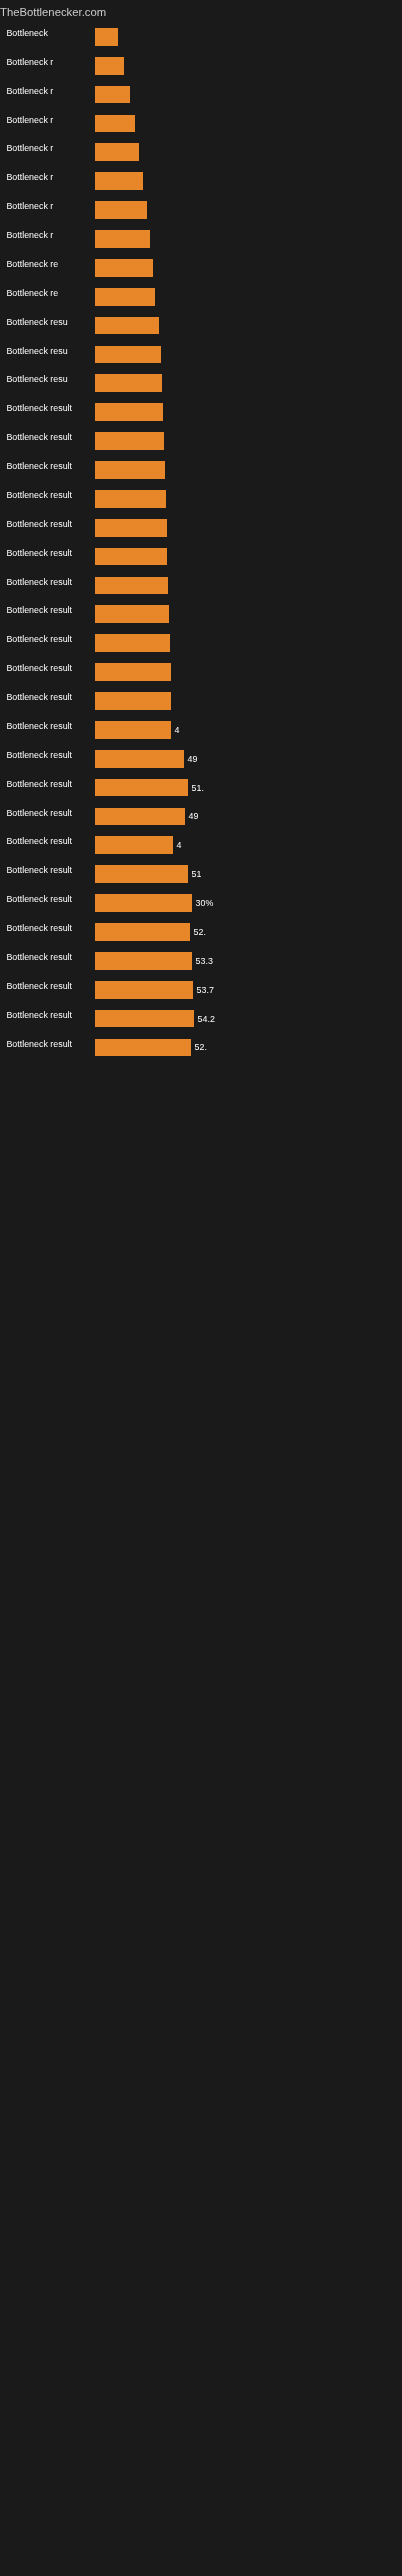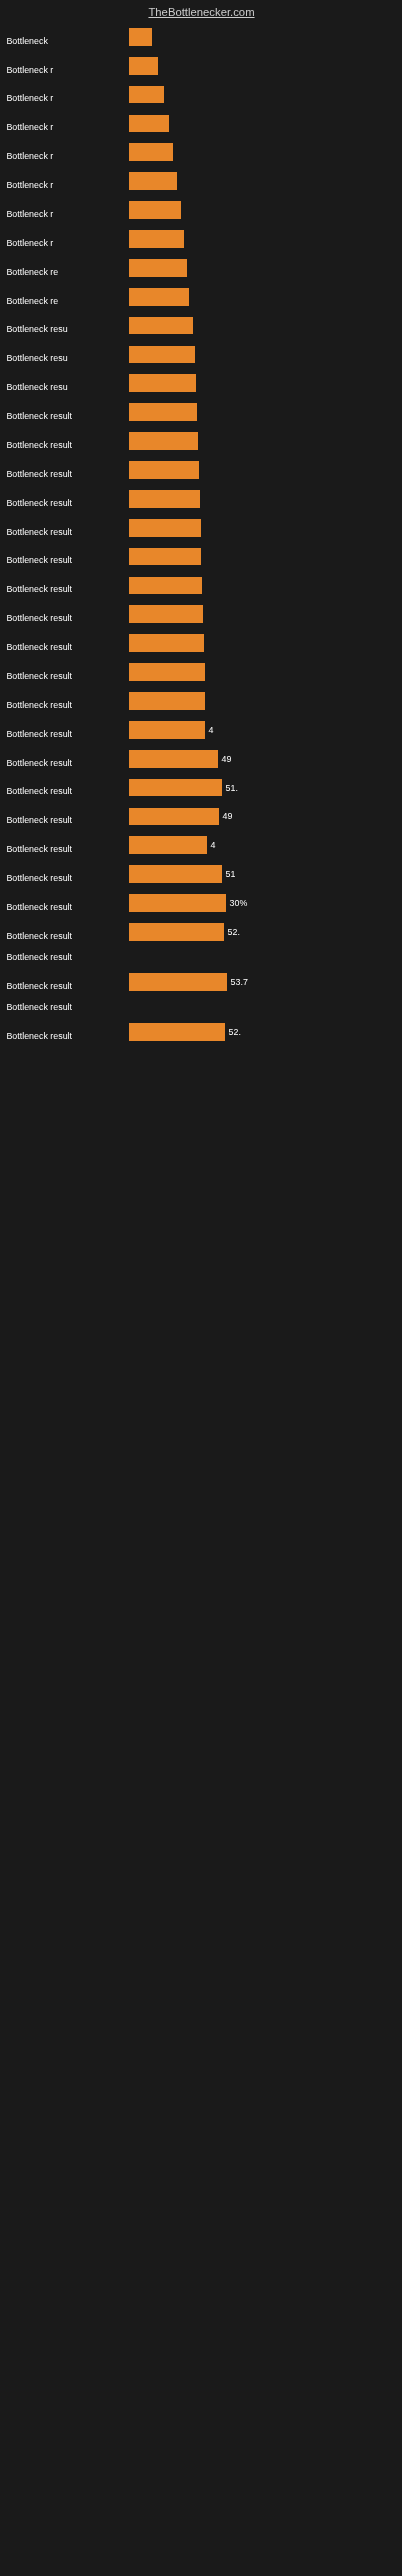--- a/index.html
+++ b/index.html
@@ -4,32 +4,29 @@
   <style>
     * { margin: 0; padding: 0; box-sizing: border-box; }
     body {
       background-color: #1a1a1a;
       font-family: Arial, sans-serif;
       width: 403px;
       min-height: 2576px;
       position: relative;
     }
     .site-title {
-      text-align: center;
       color: #cccccc;
       font-size: 11.3px;
       padding: 6.4px 0 3.2px 0;
-      text-decoration: underline;
     }
     .bar-row {
       display: flex;
-      align-items: flex-end;
+      align-items: flex-start;
       padding: 4.8px 6.4px;
       margin: 1.6px 0;
-      gap: 34px;
     }
     .bar-label {
       color: #ffffff;
       font-size: 8.9px;
       white-space: nowrap;
       min-width: 89px;
     }
     .bar-container {
       display: flex;
       align-items: center;
@@ -276,30 +273,38 @@
     </div>
     <div class="bar-row">
       <span class="bar-label">Bottleneck result</span>
       <div class="bar-container">
         <div class="bar" style="width: 95px;"></div>
         <span class="bar-value">52.</span>
       </div>
     </div>
     <div class="bar-row">
       <span class="bar-label">Bottleneck result</span>
+      <div class="bar-container">
+        <div class="bar" style="width: 97px;"></div>
+        <span class="bar-value">53.3</span>
+      </div>
     </div>
     <div class="bar-row">
       <span class="bar-label">Bottleneck result</span>
       <div class="bar-container">
         <div class="bar" style="width: 98px;"></div>
         <span class="bar-value">53.7</span>
       </div>
     </div>
     <div class="bar-row">
       <span class="bar-label">Bottleneck result</span>
+      <div class="bar-container">
+        <div class="bar" style="width: 99px;"></div>
+        <span class="bar-value">54.2</span>
+      </div>
     </div>
     <div class="bar-row">
       <span class="bar-label">Bottleneck result</span>
       <div class="bar-container">
         <div class="bar" style="width: 96px;"></div>
         <span class="bar-value">52.</span>
       </div>
     </div>
   </div>
 

